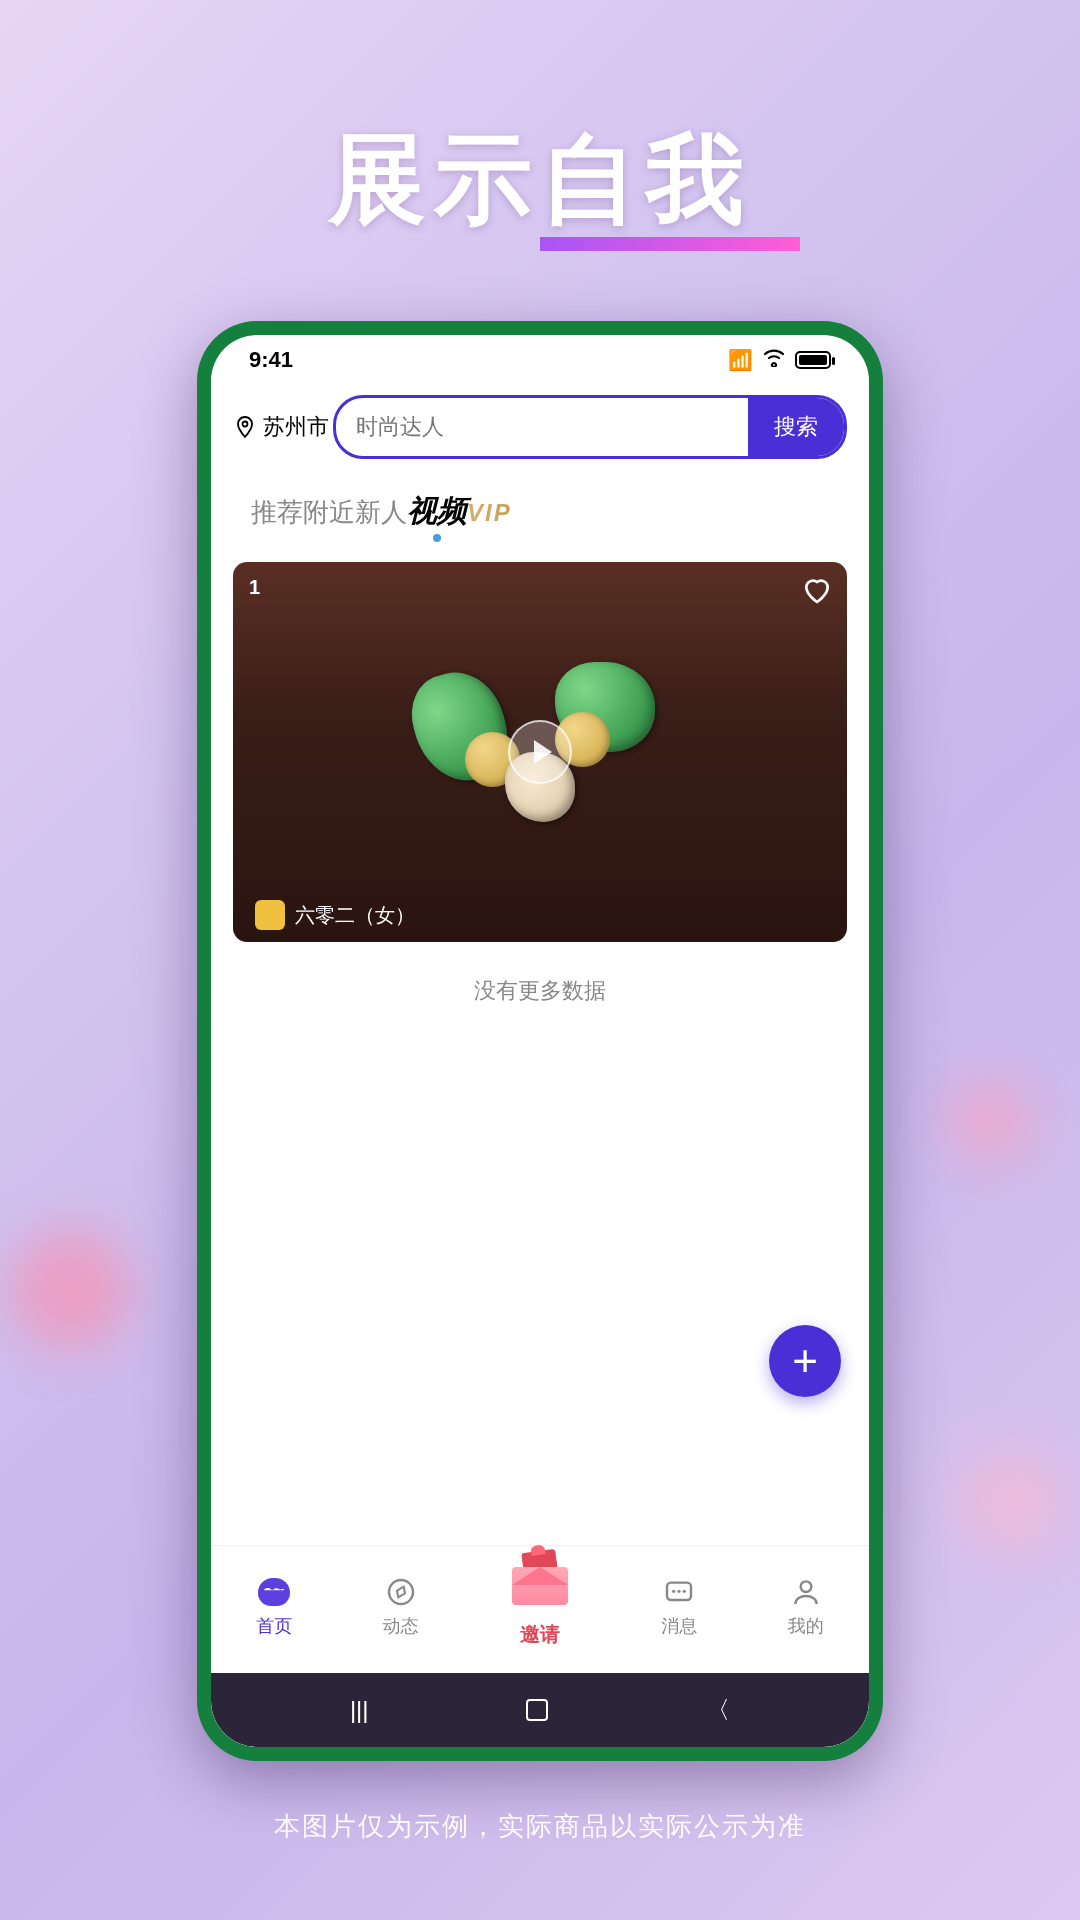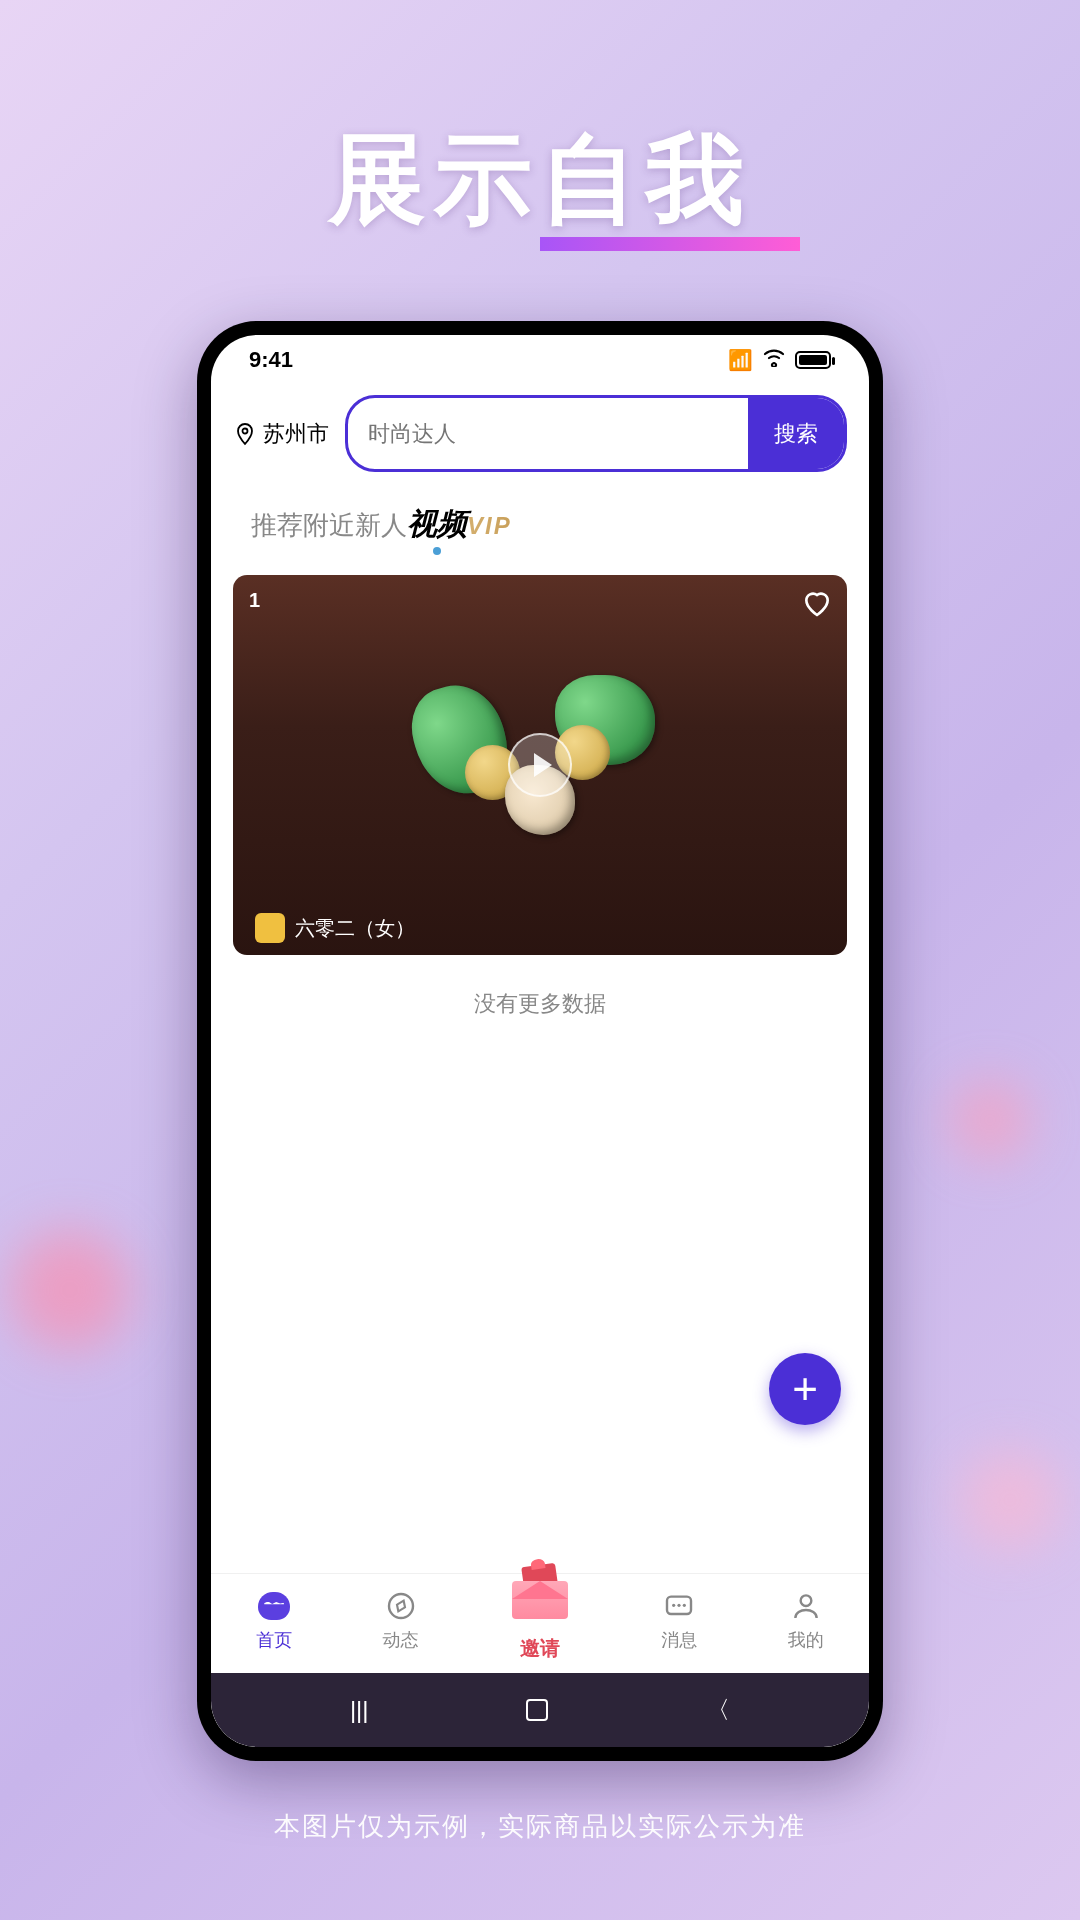--- a/index.html
+++ b/index.html
@@ -35,21 +35,21 @@
   width: 260px;
   height: 14px;
   background: linear-gradient(90deg, #a855f7, #ff5dd6);
   margin: -10px auto 0;
   transform: translateX(130px);
 }
 
 .phone {
   width: 686px;
   height: 1440px;
-  background: #000000;
+  background: #15803d;
   border-radius: 60px;
   margin: 70px auto 0;
   padding: 14px;
   box-shadow: 0 20px 60px rgba(30,10,60,0.35);
   position: relative;
 }
 .phone-screen {
   width: 100%;
   height: 100%;
   background: #fff;
@@ -73,34 +73,34 @@
 .batt-icon {
   width: 36px; height: 18px; border: 2.5px solid #000; border-radius: 5px; position: relative;
 }
 .batt-icon::after { content: ""; position: absolute; right: -6px; top: 4px; width: 3px; height: 8px; background: #000; border-radius: 2px; }
 .batt-icon::before { content: ""; position: absolute; left: 2px; top: 2px; bottom: 2px; right: 2px; background: #000; border-radius: 2px; }
 
 .search-row {
   display: flex;
   align-items: center;
   padding: 10px 22px 18px;
-  gap: 16px;
+  gap: 4px;
 }
 .location {
   display: flex;
   align-items: center;
   gap: 6px;
   font-size: 22px;
   color: #000;
   font-weight: 500;
 }
 .loc-icon { width: 24px; height: 24px; }
 .search-bar {
   flex: 1;
-  height: 77px;
+  height: 64px;
   border: 3px solid #4b2fd6;
   border-radius: 30px;
   display: flex;
   align-items: center;
   overflow: hidden;
   justify-content: center;
 }
 .search-input {
   flex: 1;
   padding: 0 20px;
@@ -271,21 +271,21 @@
   bottom: 148px;
   width: 72px; height: 72px;
   background: #4b2fd6;
   border-radius: 50%;
   display: flex; align-items: center; justify-content: center;
   color: #fff; font-size: 44px; font-weight: 300;
   box-shadow: 0 6px 16px rgba(75,47,214,0.4);
 }
 
 .bottom-nav {
-  height: 100px;
+  height: 128px;
   display: flex;
   align-items: center;
   justify-content: space-around;
   border-top: 1px solid #f0f0f0;
   padding-bottom: 8px;
   background: #fff;
 }
 .nav-item {
   display: flex; flex-direction: column; align-items: center;
   gap: 4px; font-size: 18px; color: #888;

